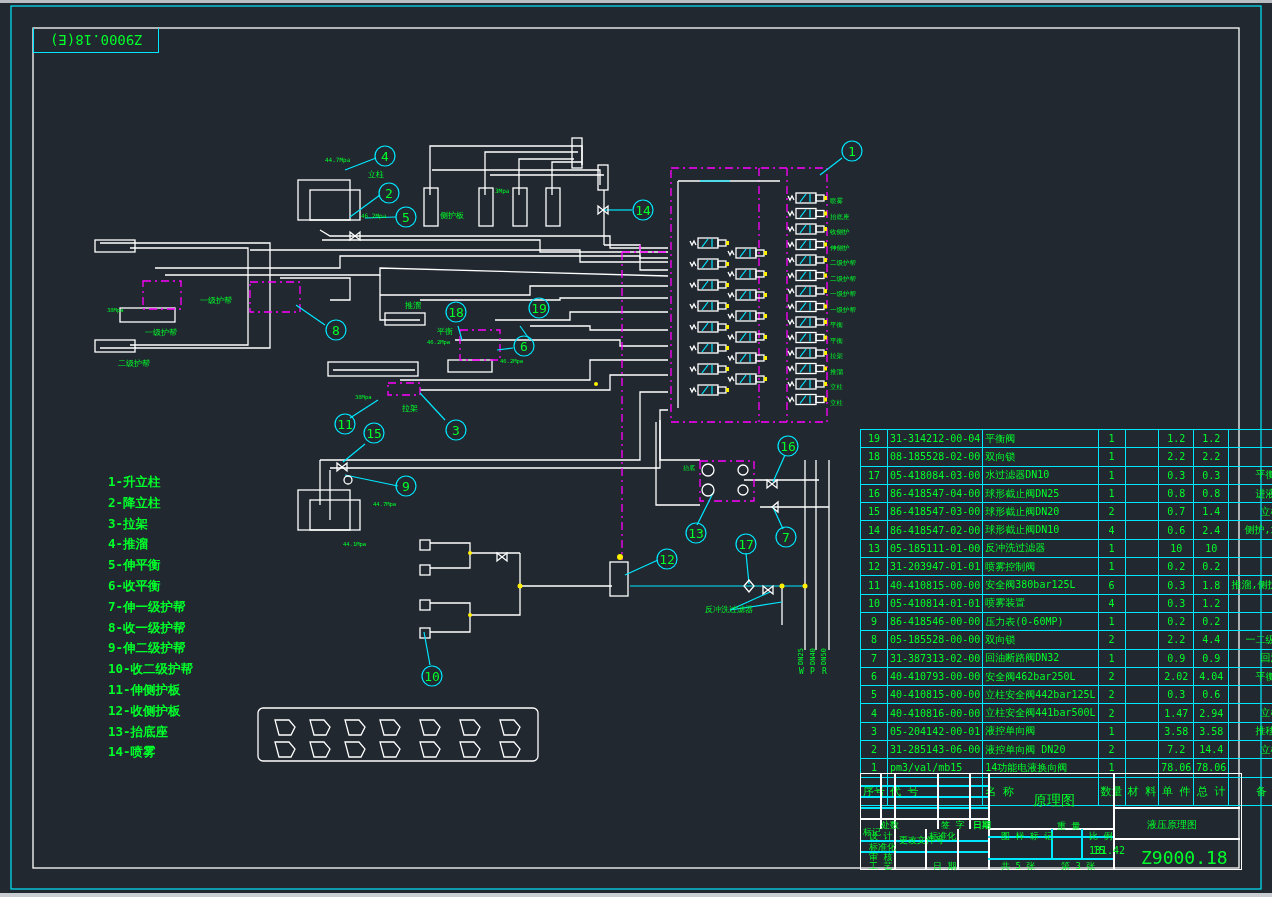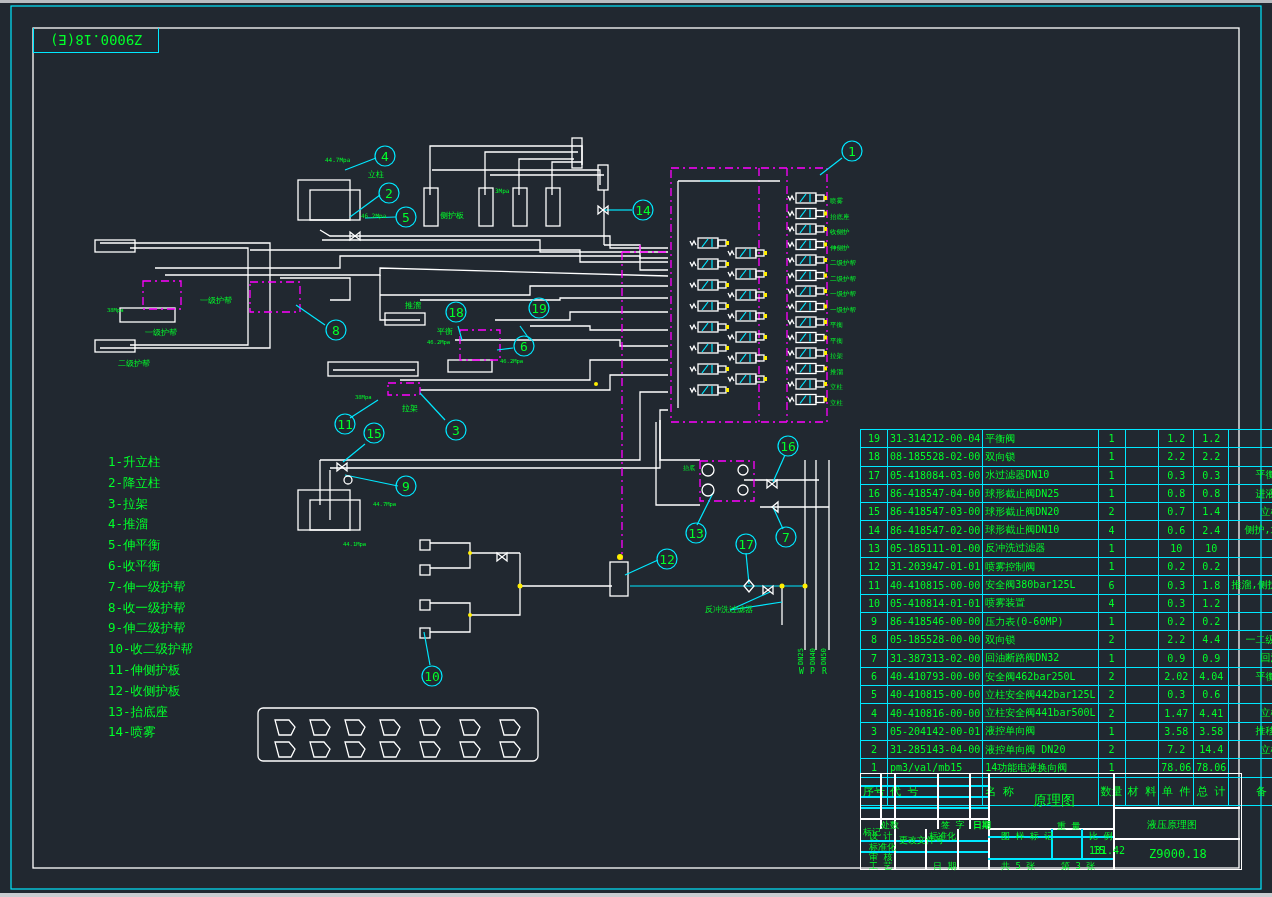--- a/index.html
+++ b/index.html
@@ -5,21 +5,21 @@
   html,body{margin:0;padding:0;background:#212830;}
   body{width:1272px;height:897px;position:relative;overflow:hidden;font-family:"DejaVu Sans Mono","Liberation Mono",monospace;}
   #topbar{position:absolute;left:0;top:0;width:1272px;height:3px;background:#b9bcc0;}
   #botbar{position:absolute;left:0;bottom:0;width:1272px;height:4px;background:#c9ccd0;}
   svg#sheet{position:absolute;left:0;top:0;}
   .g{fill:#00ff2a;font-family:"DejaVu Sans Mono","Liberation Mono",monospace;}
   .w{stroke:#ffffff;fill:none;stroke-width:1.3;}
   .c{stroke:#00e8ff;fill:none;stroke-width:1.2;}
   .m{stroke:#ff00ff;fill:none;stroke-width:1.3;stroke-dasharray:8 4 2 4;}
   .y{fill:#ffee00;}
-  .legend{position:absolute;left:108px;top:452px;}
+  .legend{position:absolute;left:108px;top:472px;font-weight:bold;}
   .legend div{color:#00ff2a;font-size:12.5px;height:20.8px;line-height:20px;white-space:nowrap;}
   .stamp{position:absolute;left:33px;top:28px;width:124px;height:24px;border:1px solid #00e8ff;border-top:none;color:#00ff2a;font-size:14px;text-align:center;line-height:24px;}
   .stamp span{display:inline-block;transform:rotate(180deg);}
   
   table.parts{position:absolute;left:860px;top:429px;border-collapse:collapse;}
   table.parts td{border:1.5px solid #00e8ff;color:#00ff2a;font-size:10px;height:17.3px;padding:0 2px;white-space:nowrap;overflow:hidden;}
   table.parts td.n{width:14px;text-align:center;}
   table.parts td.code{width:70px;}
   table.parts td.name{width:64px;}
   table.parts td.q{width:18px;text-align:center;}
@@ -734,36 +734,36 @@
         <td class="tot">0.6</td>
         <td class="rem"></td>
       </tr>
       <tr>
         <td class="n">4</td>
         <td class="code">40-410816-00-00</td>
         <td class="name">立柱安全阀441bar500L</td>
         <td class="q">2</td>
         <td class="mat"></td>
         <td class="wt">1.47</td>
-        <td class="tot">4.41</td>
+        <td class="tot">2.94</td>
         <td class="rem">立柱</td>
       </tr>
       <tr>
         <td class="n">3</td>
         <td class="code">05-204142-00-01</td>
         <td class="name">液控单向阀</td>
         <td class="q">1</td>
         <td class="mat"></td>
         <td class="wt">3.58</td>
         <td class="tot">3.58</td>
         <td class="rem">推移缸</td>
       </tr>
       <tr>
         <td class="n">2</td>
-        <td class="code">31-285143-04-00</td>
+        <td class="code">31-285143-06-00</td>
         <td class="name">液控单向阀 DN20</td>
         <td class="q">2</td>
         <td class="mat"></td>
         <td class="wt">7.2</td>
         <td class="tot">14.4</td>
         <td class="rem">立柱</td>
       </tr>
       <tr>
         <td class="n">1</td>
         <td class="code">pm3/val/mb15</td>
@@ -827,16 +827,16 @@
 
   <div class="tb-cell" style="left:172px;top:18px;font-size:14px;">原理图</div>
   <div class="tb-cell" style="left:140px;top:56px;">图 样 标 记</div>
   <div class="tb-cell" style="left:196px;top:46px;">重 量</div>
   <div class="tb-cell" style="left:228px;top:56px;">比 例</div>
   <div class="tb-cell" style="left:192px;top:71px;font-size:10px;margin-left:36px;">131.42</div>
   <div class="tb-cell" style="left:232px;top:71px;font-size:10px;">15</div>
   <div class="tb-cell" style="left:140px;top:86px;">共 5 张</div>
   <div class="tb-cell" style="left:200px;top:86px;">第 3 张</div>
   <div class="tb-cell" style="left:286px;top:44px;font-size:10px;">液压原理图</div>
-  <div class="tb-cell" style="left:288px;top:73px;font-size:12px;">Z9000.18</div>
+  <div class="tb-cell" style="left:280px;top:73px;font-size:18px;">Z9000.18</div>
 </div>
 
 <div id="botbar"></div>
 
 </body></html>

